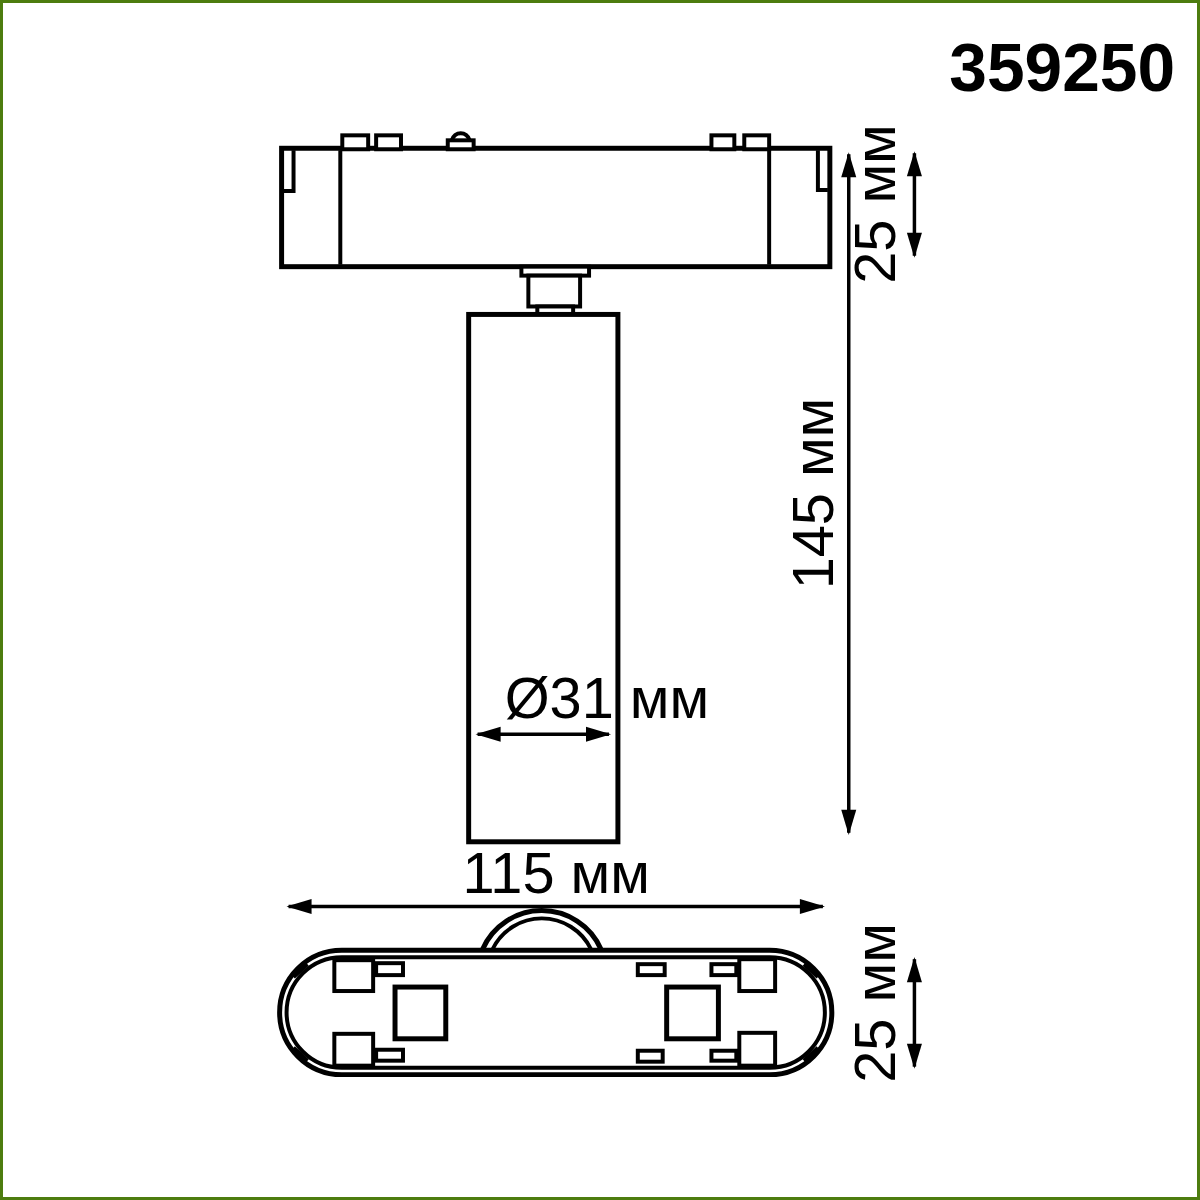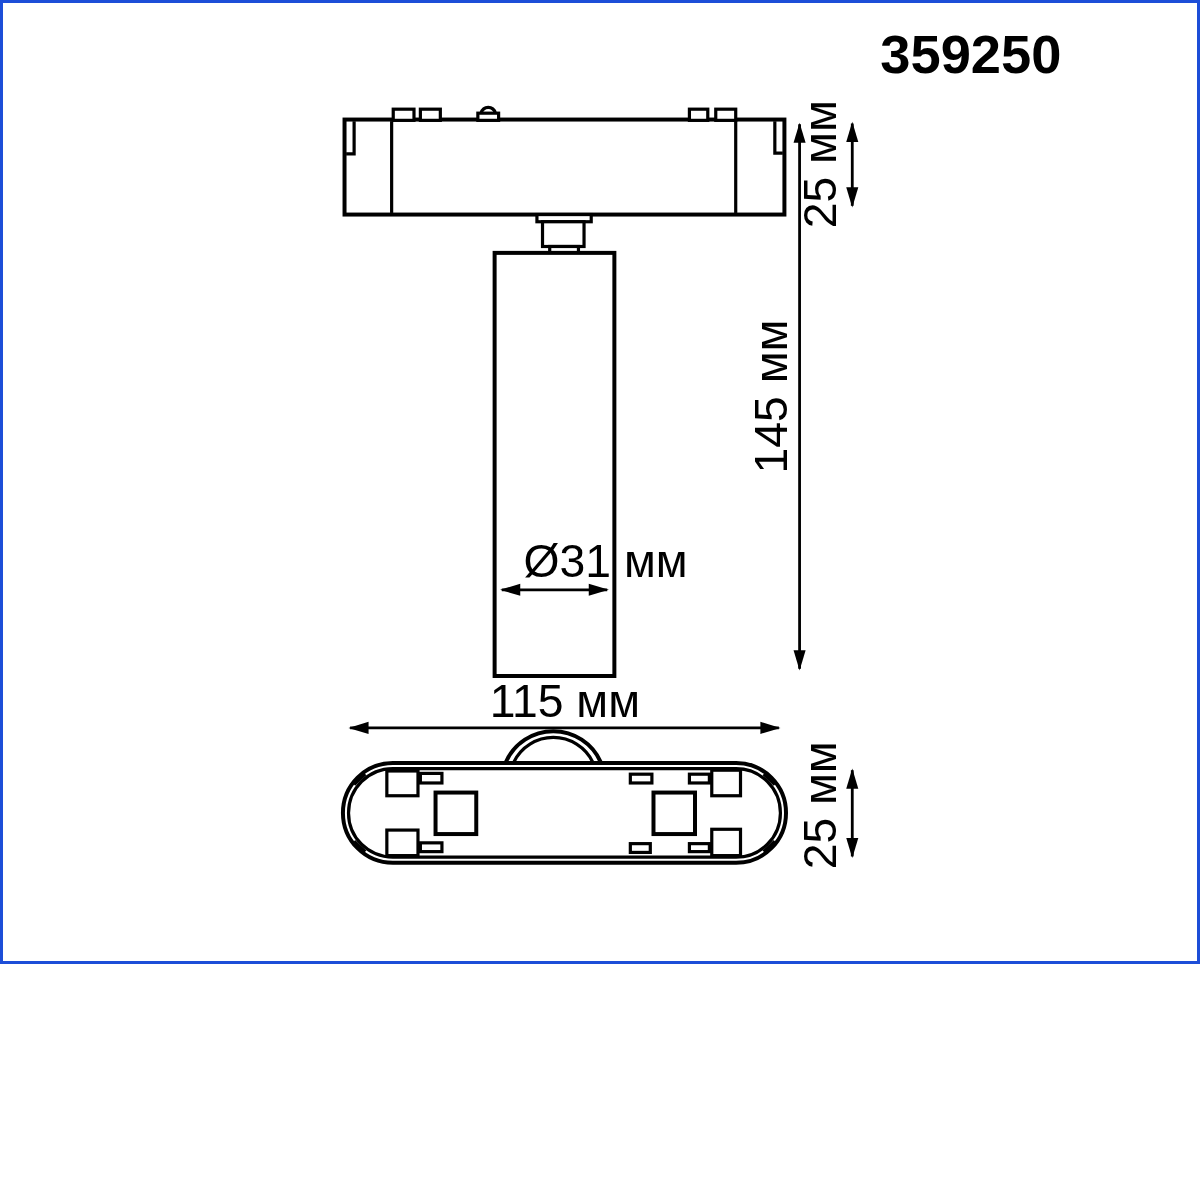--- a/index.html
+++ b/index.html
@@ -1,20 +1,20 @@
 <!DOCTYPE html>
 <html><head>
 <meta charset="utf-8">
 <style>
   html,body{margin:0;padding:0;background:#fff;}
   .canvas{
     position:relative;
-    width:1200px;height:964px;
+    width:1200px;height:1200px;
     box-sizing:border-box;
-    border:3px solid #1d4ed8;
+    border:3px solid #4d7c0f;
     background:#fff;
     font-family:"Liberation Sans", sans-serif;
     overflow:hidden;
   }
   svg{display:block;width:100%;height:100%;}
   .outline{fill:#fff;stroke:#000;stroke-width:5;stroke-linejoin:miter;}
   .outline-thin{fill:#fff;stroke:#000;stroke-width:4;stroke-linejoin:miter;}
   .bare{fill:none;stroke:#000;stroke-width:4;}
   .bare-thick{fill:none;stroke:#000;stroke-width:5;}
   .dim-line{fill:none;stroke:#000;stroke-width:3.5;}

